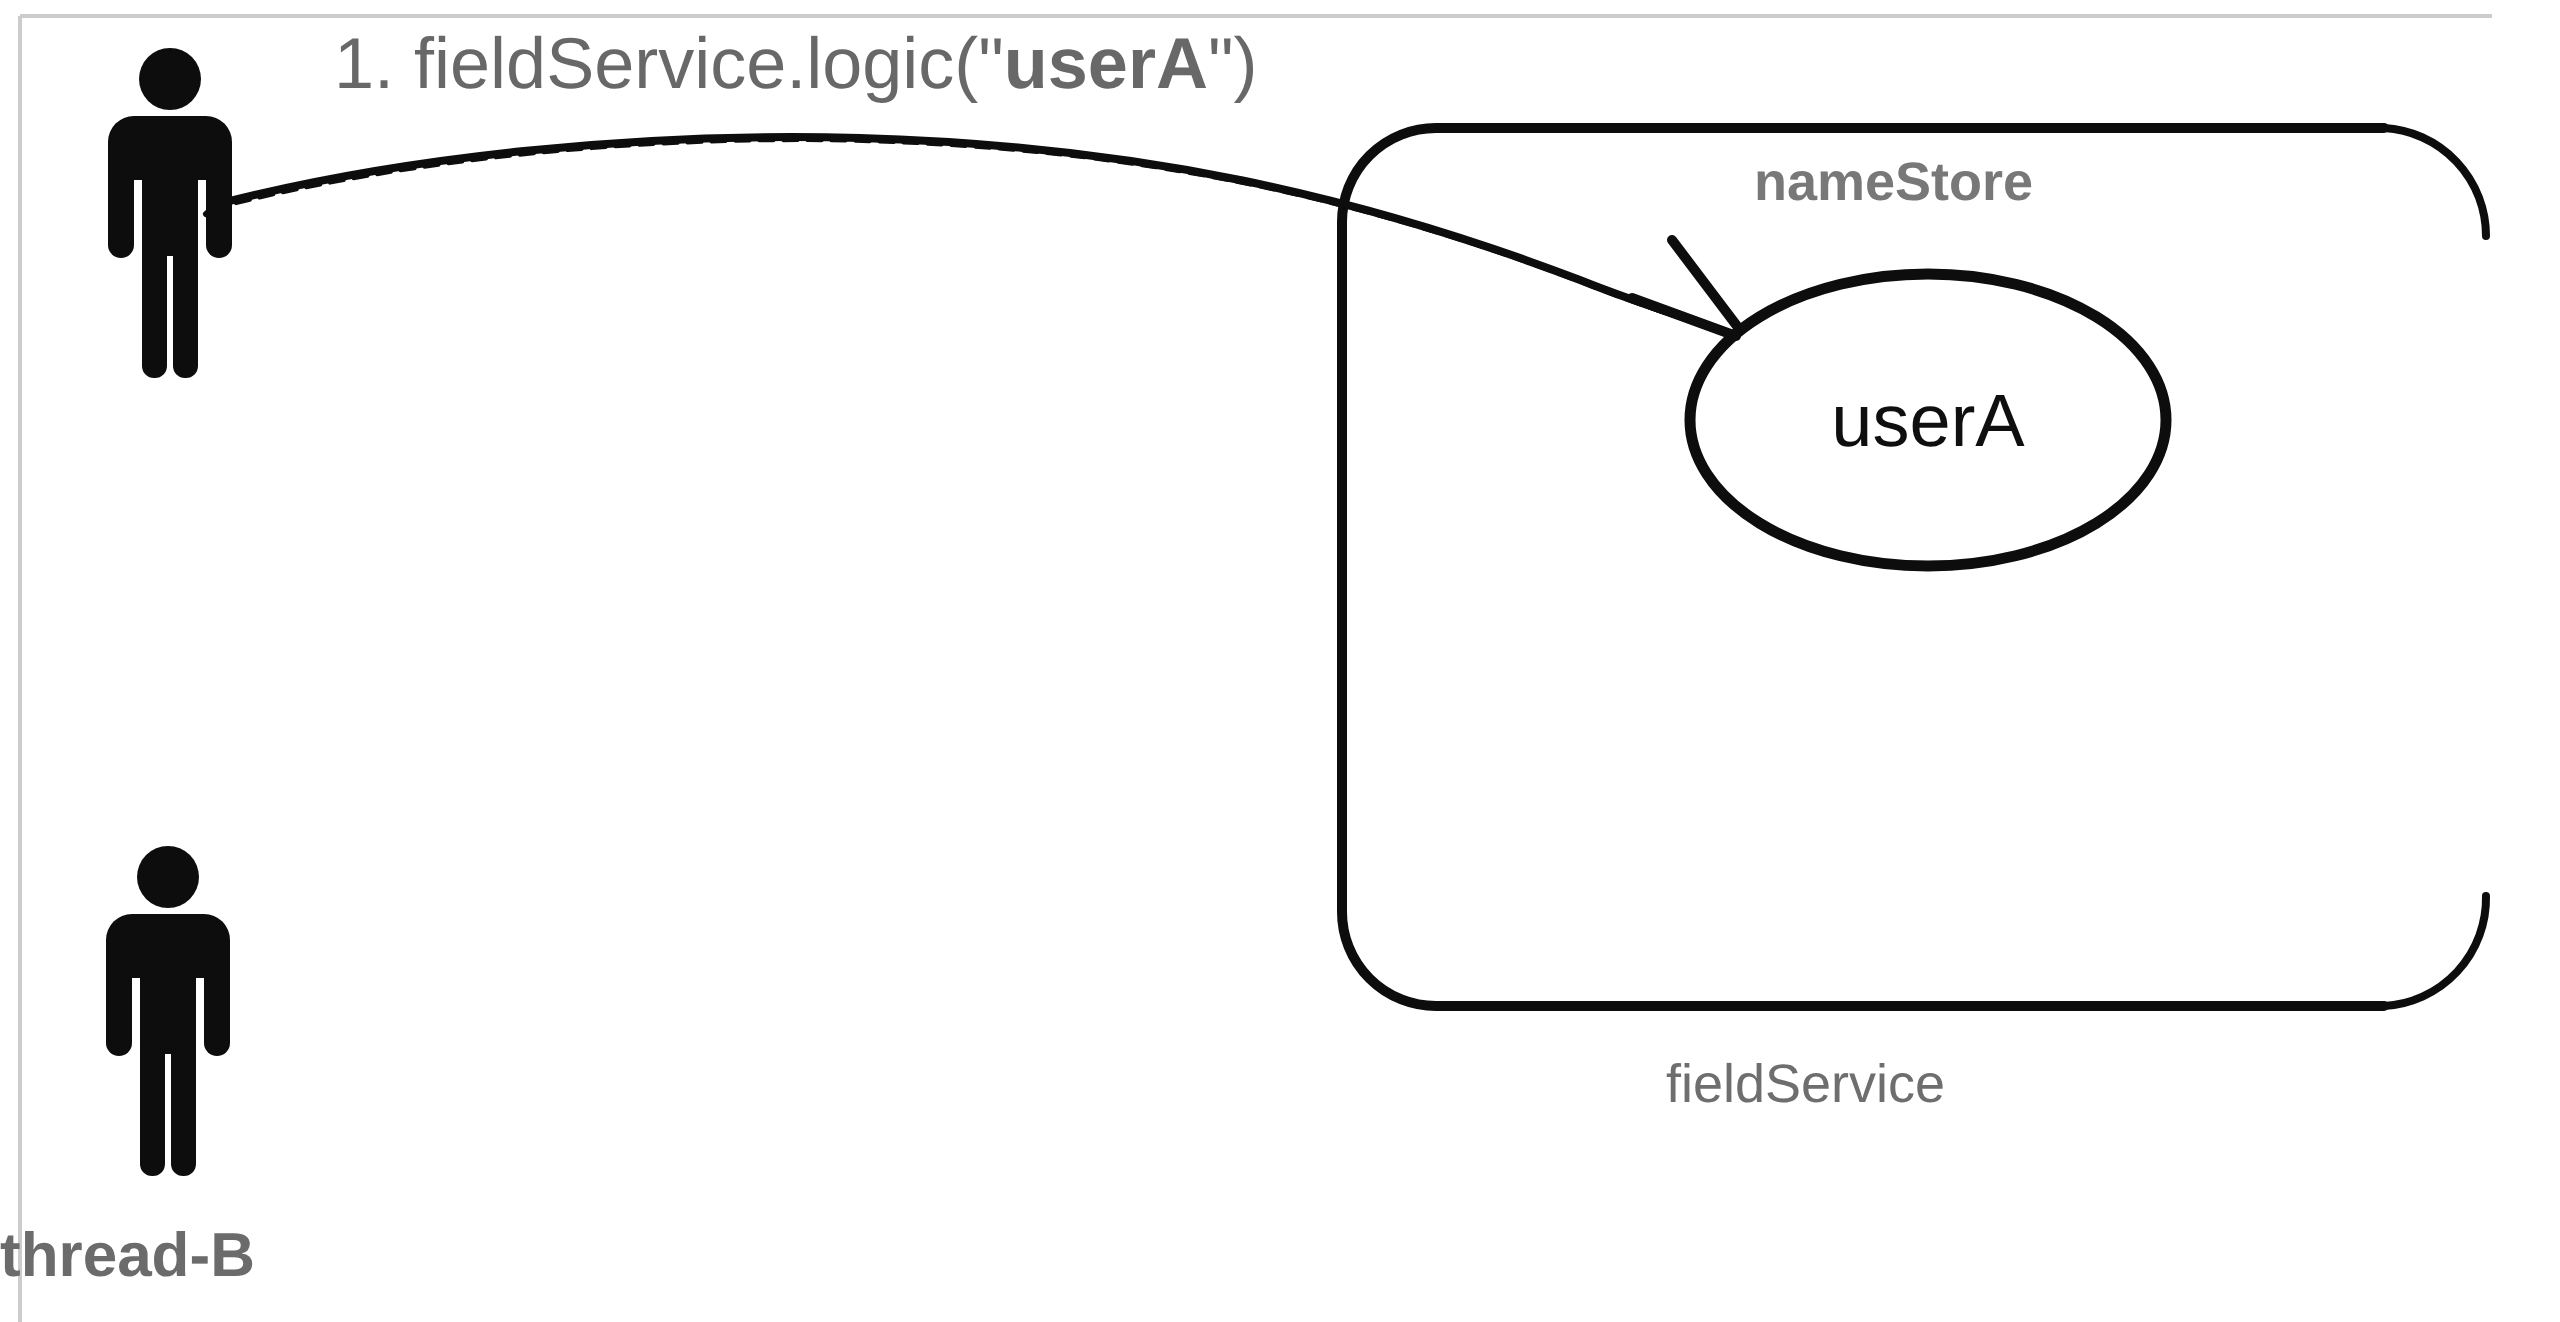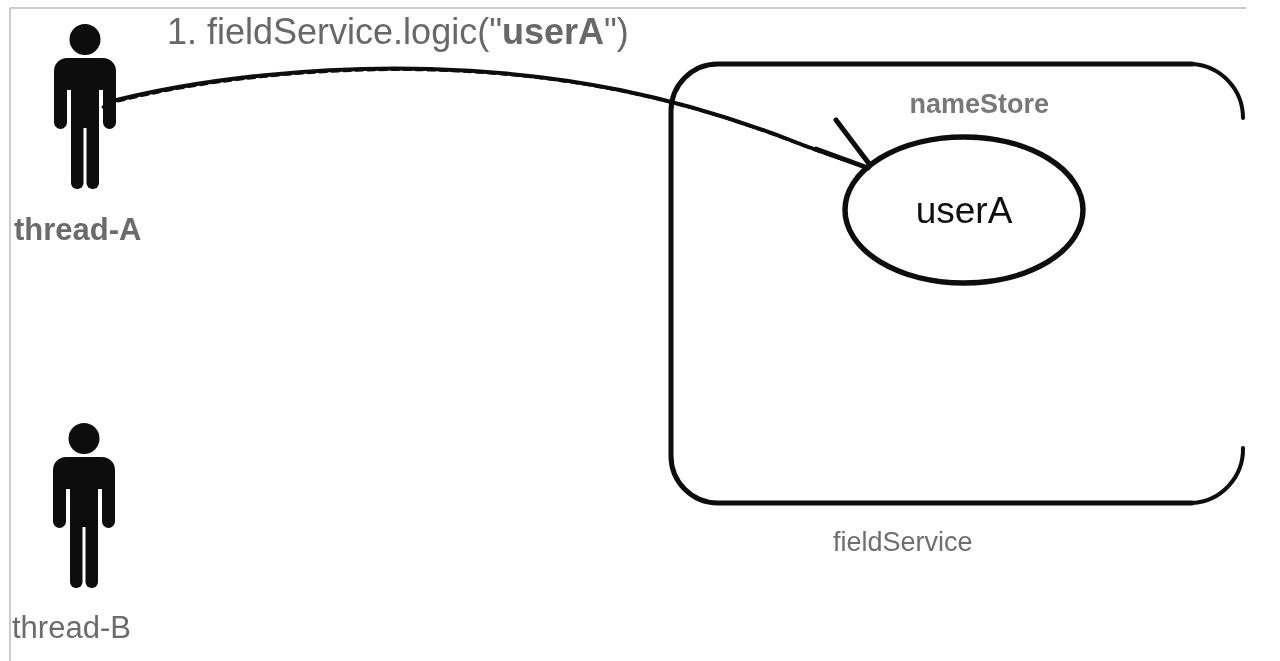--- a/index.html
+++ b/index.html
@@ -9,22 +9,22 @@
     background:#ffffff;
     overflow:hidden;
     font-family:"Liberation Sans", sans-serif;
   }
   .stage svg.art{position:absolute;left:0;top:0;width:1280px;height:661px;}
   .lbl{position:absolute;white-space:nowrap;line-height:1.05;}
   .gray{color:#6b6b6b;}
   .call-label{left:167px;top:13px;font-size:36px;color:#686868;font-weight:400;}
   .call-label b{font-weight:700;}
   .thread-a-label{left:14px;top:214px;font-size:31px;font-weight:700;}
-  .thread-b-label{left:12px;top:612px;font-size:31px;font-weight:400;}
-  .namestore-label{left:877px;top:90px;width:172px;text-align:right;font-size:27px;font-weight:700;color:#787878;}
+  .thread-b-label{left:0;top:612px;font-size:31px;font-weight:700;}
+  .namestore-label{left:877px;top:77px;width:172px;text-align:left;font-size:27px;font-weight:700;color:#787878;}
   .usera-label{left:845px;top:192px;width:238px;text-align:center;font-size:37px;color:#0f0f0f;font-weight:400;}
   .fieldservice-label{left:833px;top:528px;width:142px;text-align:left;font-size:27px;color:#6e6e6e;font-weight:400;}
 </style>
 </head>
 <body>
 
 <div class="stage">
 
   <svg class="art" viewBox="0 0 1280 661" aria-hidden="true">
     <defs>
@@ -68,20 +68,19 @@
     </g>
     <g transform="translate(53,423)">
       <use href="#person"></use>
     </g>
   </svg>
 
   <div class="lbl call-label">
     <span>1. fieldService.logic("</span><b>userA</b><span>")</span>
   </div>
 
-  <div class="lbl gray thread-a-label">thread-A</div>
   <div class="lbl gray thread-b-label">thread-B</div>
 
   <div class="lbl namestore-label">nameStore</div>
   <div class="lbl usera-label">userA</div>
   <div class="lbl fieldservice-label">fieldService</div>
 
 </div>
 
 </body></html>

